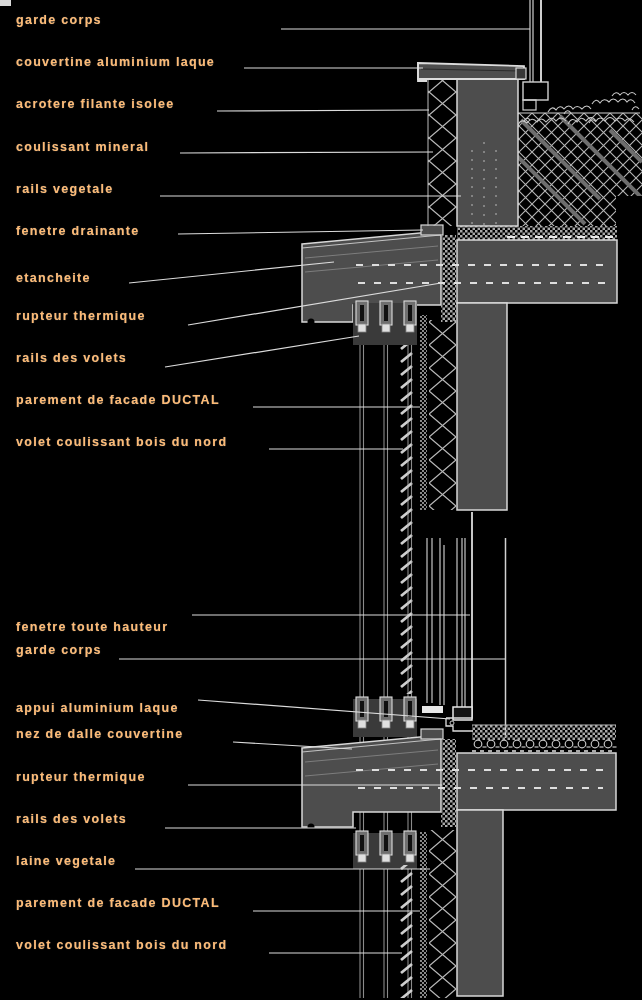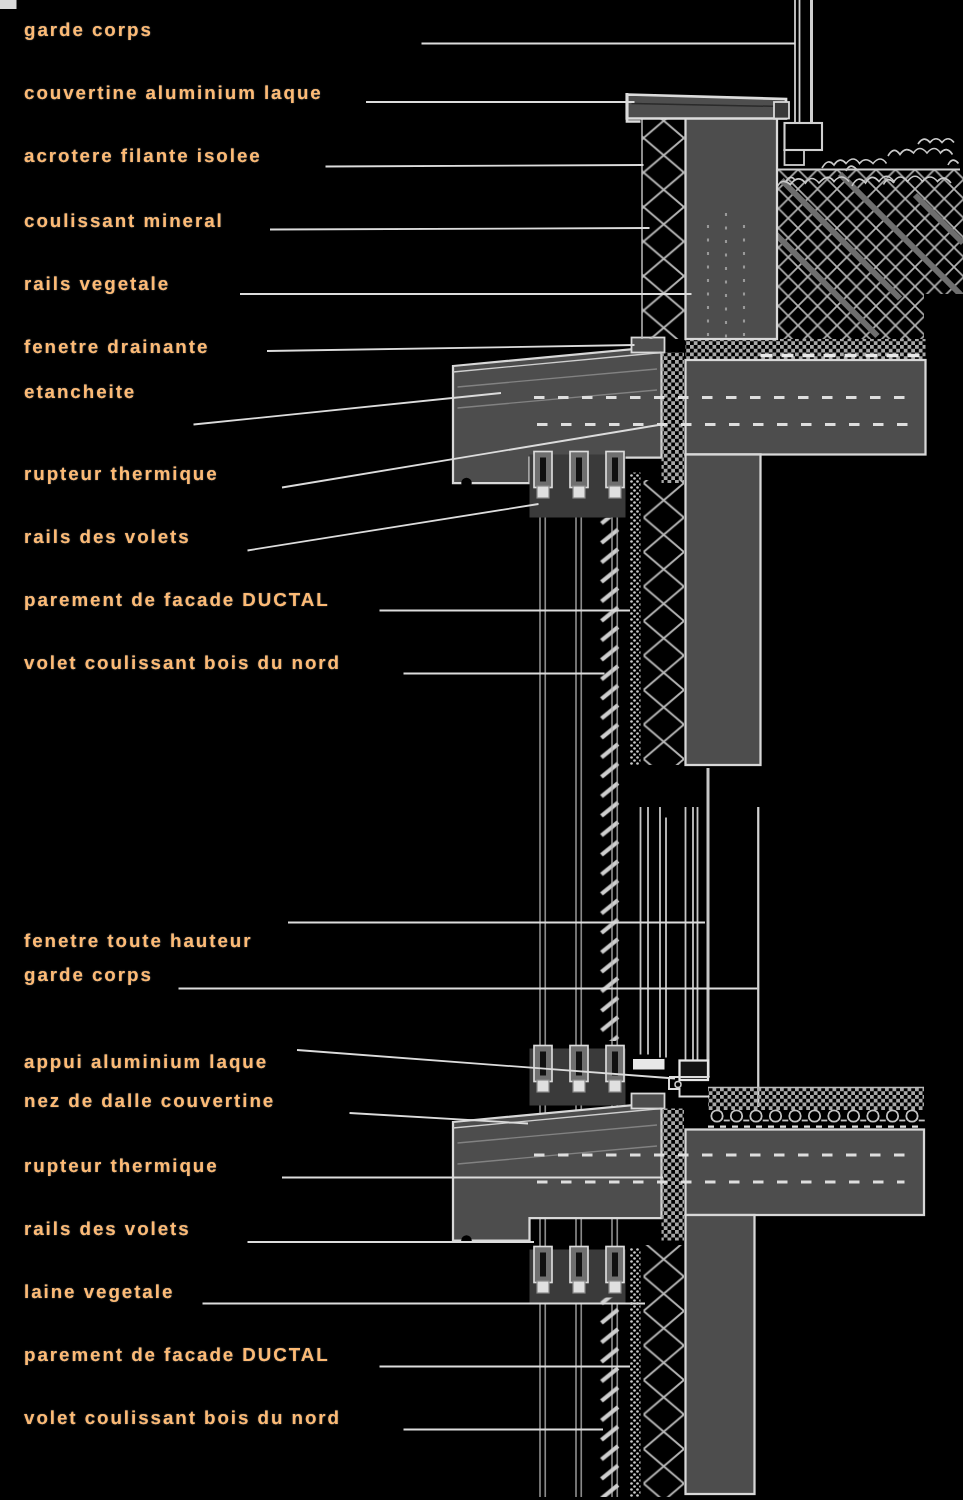--- a/index.html
+++ b/index.html
@@ -268,21 +268,21 @@
       </g>
 </svg>
 
 <div id="labels">
       <div class="lbl" style="top: 13px; left: 16px;">garde corps</div>
       <div class="lbl" style="top: 55px; left: 16px; text-align: right;">couvertine aluminium laque</div>
       <div class="lbl" style="top: 97px; left: 16px;">acrotere filante isolee</div>
       <div class="lbl" style="top: 140px; left: 16px;">coulissant mineral</div>
       <div class="lbl" style="top: 182px; left: 16px;">rails vegetale</div>
       <div class="lbl" style="top: 224px; left: 16px;">fenetre drainante</div>
-      <div class="lbl" style="top: 254px; left: 16px;">etancheite</div>
+      <div class="lbl" style="top: 271px; left: 16px;">etancheite</div>
       <div class="lbl" style="top: 309px; left: 16px;">rupteur thermique</div>
       <div class="lbl" style="top: 351px; left: 16px;">rails des volets</div>
       <div class="lbl" style="top: 393px; left: 16px;">parement de facade DUCTAL</div>
       <div class="lbl" style="top: 435px; left: 16px;">volet coulissant bois du nord</div>
       <div class="lbl" style="top: 600px; left: 16px; margin-top: 20px;">fenetre toute hauteur</div>
       <div class="lbl" style="top: 643px; left: 16px;">garde corps</div>
       <div class="lbl" style="top: 685px; left: 16px; margin-top: 16px;">appui aluminium laque</div>
       <div class="lbl" style="top: 727px; left: 16px;">nez de dalle couvertine</div>
       <div class="lbl" style="top: 770px; left: 16px;">rupteur thermique</div>
       <div class="lbl" style="top: 812px; left: 16px;">rails des volets</div>

